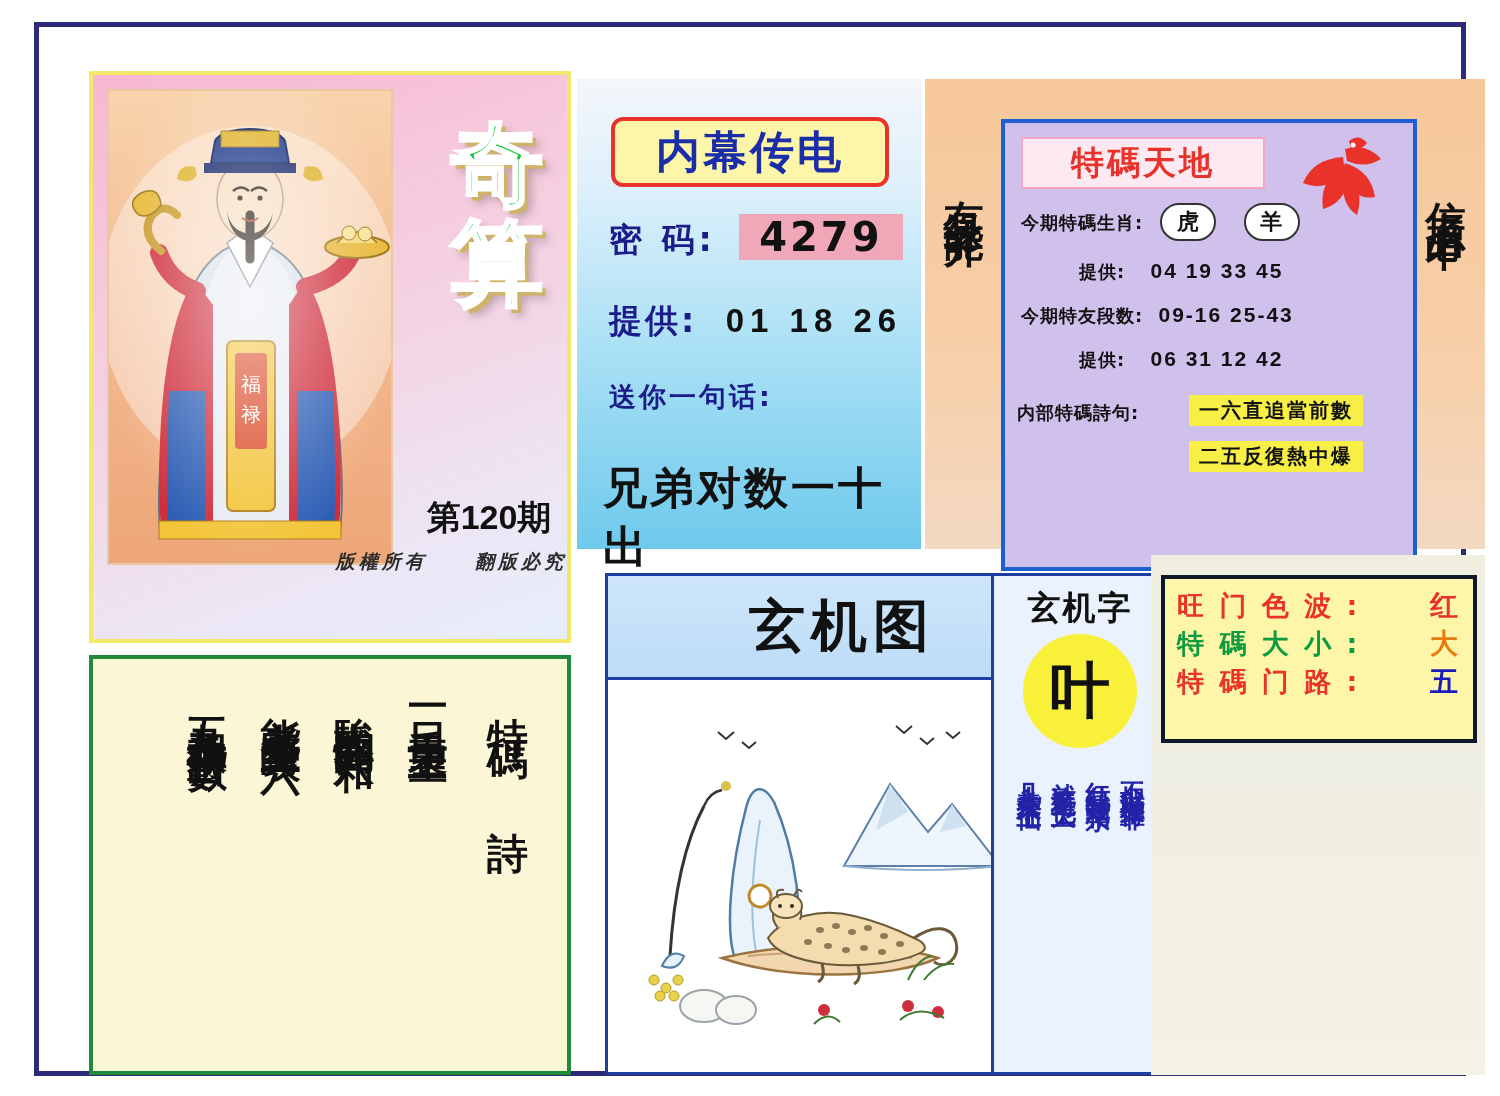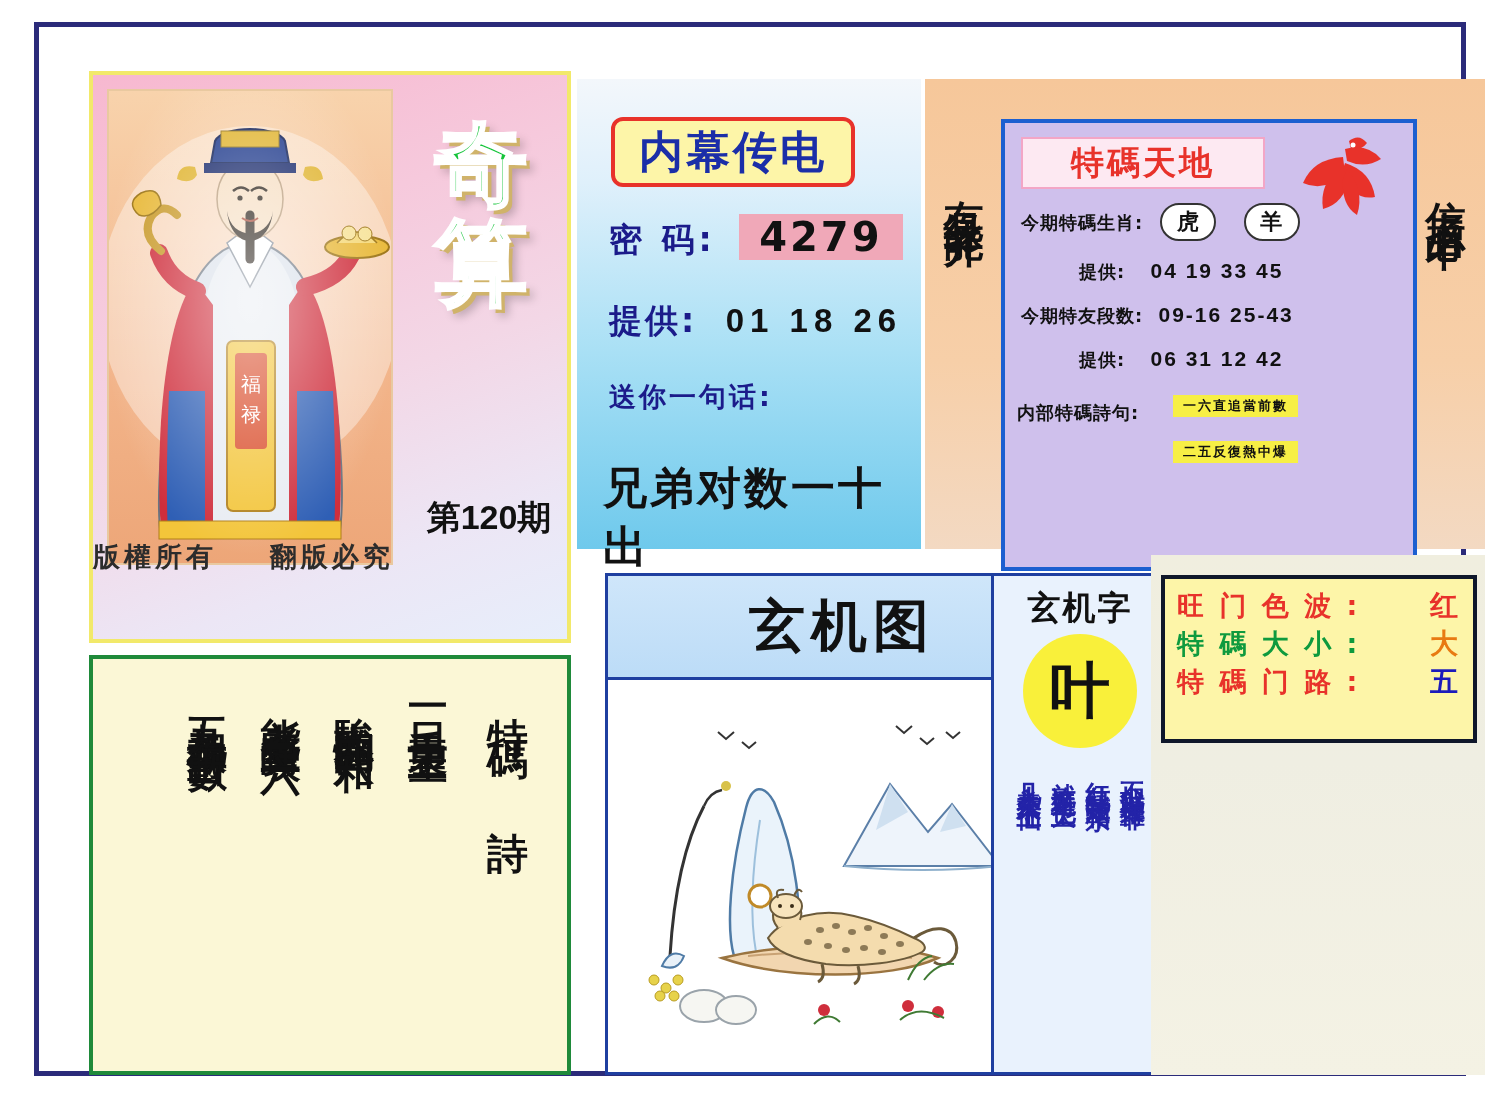--- a/index.html
+++ b/index.html
@@ -6,56 +6,56 @@
   body{width:1500px;height:1096px;background:#ffffff;font-family:"DejaVu Sans","Liberation Sans",sans-serif;}
   .page{position:absolute;left:0;top:0;width:1500px;height:1096px;background:#fff;}
   .outer-border{position:absolute;left:34px;top:22px;width:1432px;height:1054px;border:5px solid #2b2b7a;background:#fff;box-sizing:border-box;}
 
   
   .poster{position:absolute;left:50px;top:44px;width:482px;height:572px;border:4px solid #f2e96a;box-sizing:border-box;
       background:linear-gradient(160deg,#f7b8d0 0%,#f6c9dc 30%,#f3d7e6 55%,#ece6f5 80%,#e7eefb 100%);}
   .poster-inner{position:absolute;left:0;top:0;right:0;bottom:0;}
   .god-frame{position:absolute;left:14px;top:14px;width:282px;height:472px;border:2px solid #e9c9a0;background:linear-gradient(180deg,#f7cfa5 0%,#f4bd93 40%,#f0a97f 100%);overflow:hidden;}
   .god-frame .halo{position:absolute;left:-10%;top:-6%;width:120%;height:112%;background:radial-gradient(ellipse at 50% 45%,rgba(255,255,255,.55) 0%,rgba(255,255,255,0) 62%);}
-  .qi-suan{position:absolute;left:300px;top:40px;width:178px;text-align:center;font-family:"DejaVu Sans","Liberation Sans",sans-serif;font-weight:700;font-size:92px;line-height:1.08;
+  .qi-suan{position:absolute;left:316px;top:40px;width:178px;text-align:center;font-family:"DejaVu Sans","Liberation Sans",sans-serif;font-weight:700;font-size:92px;line-height:1.08;
       color:#15c43a;-webkit-text-stroke:3px #ffffff;text-shadow:5px 5px 0 #d0b36a,8px 8px 10px rgba(0,0,0,.25);letter-spacing:2px;}
   .issue{position:absolute;left:296px;top:420px;width:200px;text-align:center;font-size:34px;font-weight:700;color:#111;font-family:"Liberation Sans",sans-serif;}
-  .copyright{position:absolute;left:0;bottom:64px;width:100%;text-align:left;font-size:27px;letter-spacing:4px;color:#2c2c2c;font-weight:700;}
+  .copyright{position:absolute;left:0;bottom:64px;width:100%;text-align:right;font-size:19px;letter-spacing:4px;color:#2c2c2c;font-weight:700;font-style:italic;}
   .copyright .gap{display:inline-block;width:26px;}
 
   
   .poem-box{position:absolute;left:50px;top:628px;width:482px;height:420px;border:4px solid #1f8a3a;background:#fbf7d6;box-sizing:border-box;}
   .poem-cols{position:absolute;left:0;top:0;right:0;bottom:0;display:flex;flex-direction:row-reverse;justify-content:flex-start;align-items:flex-start;padding:26px 34px 0 0;box-sizing:border-box;}
   .pcol{writing-mode:vertical-rl;text-orientation:upright;font-size:40px;line-height:1.24;font-weight:700;color:#111;margin-left:24px;letter-spacing:6px;font-family:"DejaVu Sans",sans-serif;}
   .pcol.title{font-size:41px;letter-spacing:22px;margin-left:30px;}
 
   
   .inside-box{position:absolute;left:538px;top:52px;width:344px;height:470px;background:linear-gradient(180deg,#f3f7fb 0%,#dff0fb 22%,#a9e0f5 58%,#6ec9ec 100%);}
-  .banner{position:absolute;left:34px;top:38px;width:244px;height:70px;background:#fdf5a8;border:4px solid #e8322a;border-radius:12px;box-sizing:border-box;display:flex;align-items:center;justify-content:center;}
+  .banner{position:absolute;left:34px;top:38px;width:278px;height:70px;background:#fdf5a8;border:4px solid #e8322a;border-radius:12px;box-sizing:border-box;display:flex;align-items:center;justify-content:center;}
   .banner span{font-size:44px;font-weight:700;color:#1b2ea8;letter-spacing:3px;font-family:"DejaVu Sans",sans-serif;}
   .row-mm{position:absolute;left:32px;top:135px;font-size:33px;color:#1b1b8a;font-weight:700;letter-spacing:4px;}
   .mm-val{display:inline-block;background:#f0a8b8;color:#111;font-size:40px;font-weight:700;padding:0 20px;margin-left:8px;letter-spacing:3px;}
   .row-tg{position:absolute;left:32px;top:220px;font-size:33px;color:#1b1b8a;font-weight:700;letter-spacing:3px;}
   .row-tg .nums{margin-left:14px;color:#111;font-family:"Liberation Sans",sans-serif;letter-spacing:6px;}
   .row-song{position:absolute;left:32px;top:300px;font-size:27px;color:#1b1b8a;font-weight:700;letter-spacing:3px;}
   .row-phrase{position:absolute;left:26px;top:380px;font-size:44px;color:#111;font-weight:700;letter-spacing:3px;}
 
   
   .tm-wrap{position:absolute;left:886px;top:52px;width:560px;height:470px;background:linear-gradient(180deg,#f6c79a 0%,#f7cfa8 60%,#f3d9c2 100%);}
   .side-col{position:absolute;top:90px;width:56px;writing-mode:vertical-rl;text-orientation:upright;font-size:40px;font-weight:700;color:#111;line-height:1.45;letter-spacing:10px;}
   .side-left{left:12px;}
   .side-right{right:10px;}
   .tm-panel{position:absolute;left:76px;top:40px;width:416px;height:452px;background:#cfc0ec;border:4px solid #1c5fd0;box-sizing:border-box;}
   .tm-title{position:absolute;left:16px;top:14px;width:240px;height:48px;background:#fde9f2;border:2px solid #f3a6c6;display:flex;align-items:center;justify-content:center;}
   .tm-title span{font-size:33px;font-weight:700;color:#e8322a;letter-spacing:3px;}
   .phoenix{position:absolute;right:12px;top:10px;width:110px;height:95px;}
   .tm-line{position:absolute;font-size:18px;color:#111;font-weight:700;letter-spacing:1px;}
   .zodiac{display:inline-flex;align-items:center;justify-content:center;width:52px;height:34px;border:2px solid #333;border-radius:26px;background:#fff;font-size:22px;font-weight:700;margin:0 10px;}
   .nums-b{font-family:"Liberation Sans",sans-serif;font-size:21px;letter-spacing:2px;}
-  .yellowtag{display:inline-block;background:#f7ef45;color:#111;font-size:13px;font-weight:700;padding:2px 10px;letter-spacing:2px;}
+  .yellowtag{display:inline-block;background:#f7ef45;color:#111;font-size:20px;font-weight:700;padding:2px 10px;letter-spacing:2px;margin-left:16px;}
 
   
   .xjt{position:absolute;left:538px;top:546px;width:474px;height:502px;border:3px solid #1f3fa0;background:#fff;box-sizing:border-box;margin-left:28px;}
   .xjt-head{position:absolute;left:0;top:0;width:100%;height:104px;background:linear-gradient(180deg,#cfe6fa 0%,#bcdcf7 100%);display:flex;align-items:center;justify-content:center;border-bottom:3px solid #1f3fa0;box-sizing:border-box;}
   .xjt-head span{font-size:56px;font-weight:700;color:#111;letter-spacing:6px;}
   .xjt-art{position:absolute;left:0;top:104px;width:100%;bottom:0;background:#fff;overflow:hidden;}
 
   
   .xjz{position:absolute;left:952px;top:546px;width:178px;height:502px;border:3px solid #1f3fa0;background:#e9f2fd;box-sizing:border-box;}
   .xjz-title{position:absolute;left:0;top:10px;width:100%;text-align:center;font-size:33px;font-weight:700;color:#111;letter-spacing:2px;}

